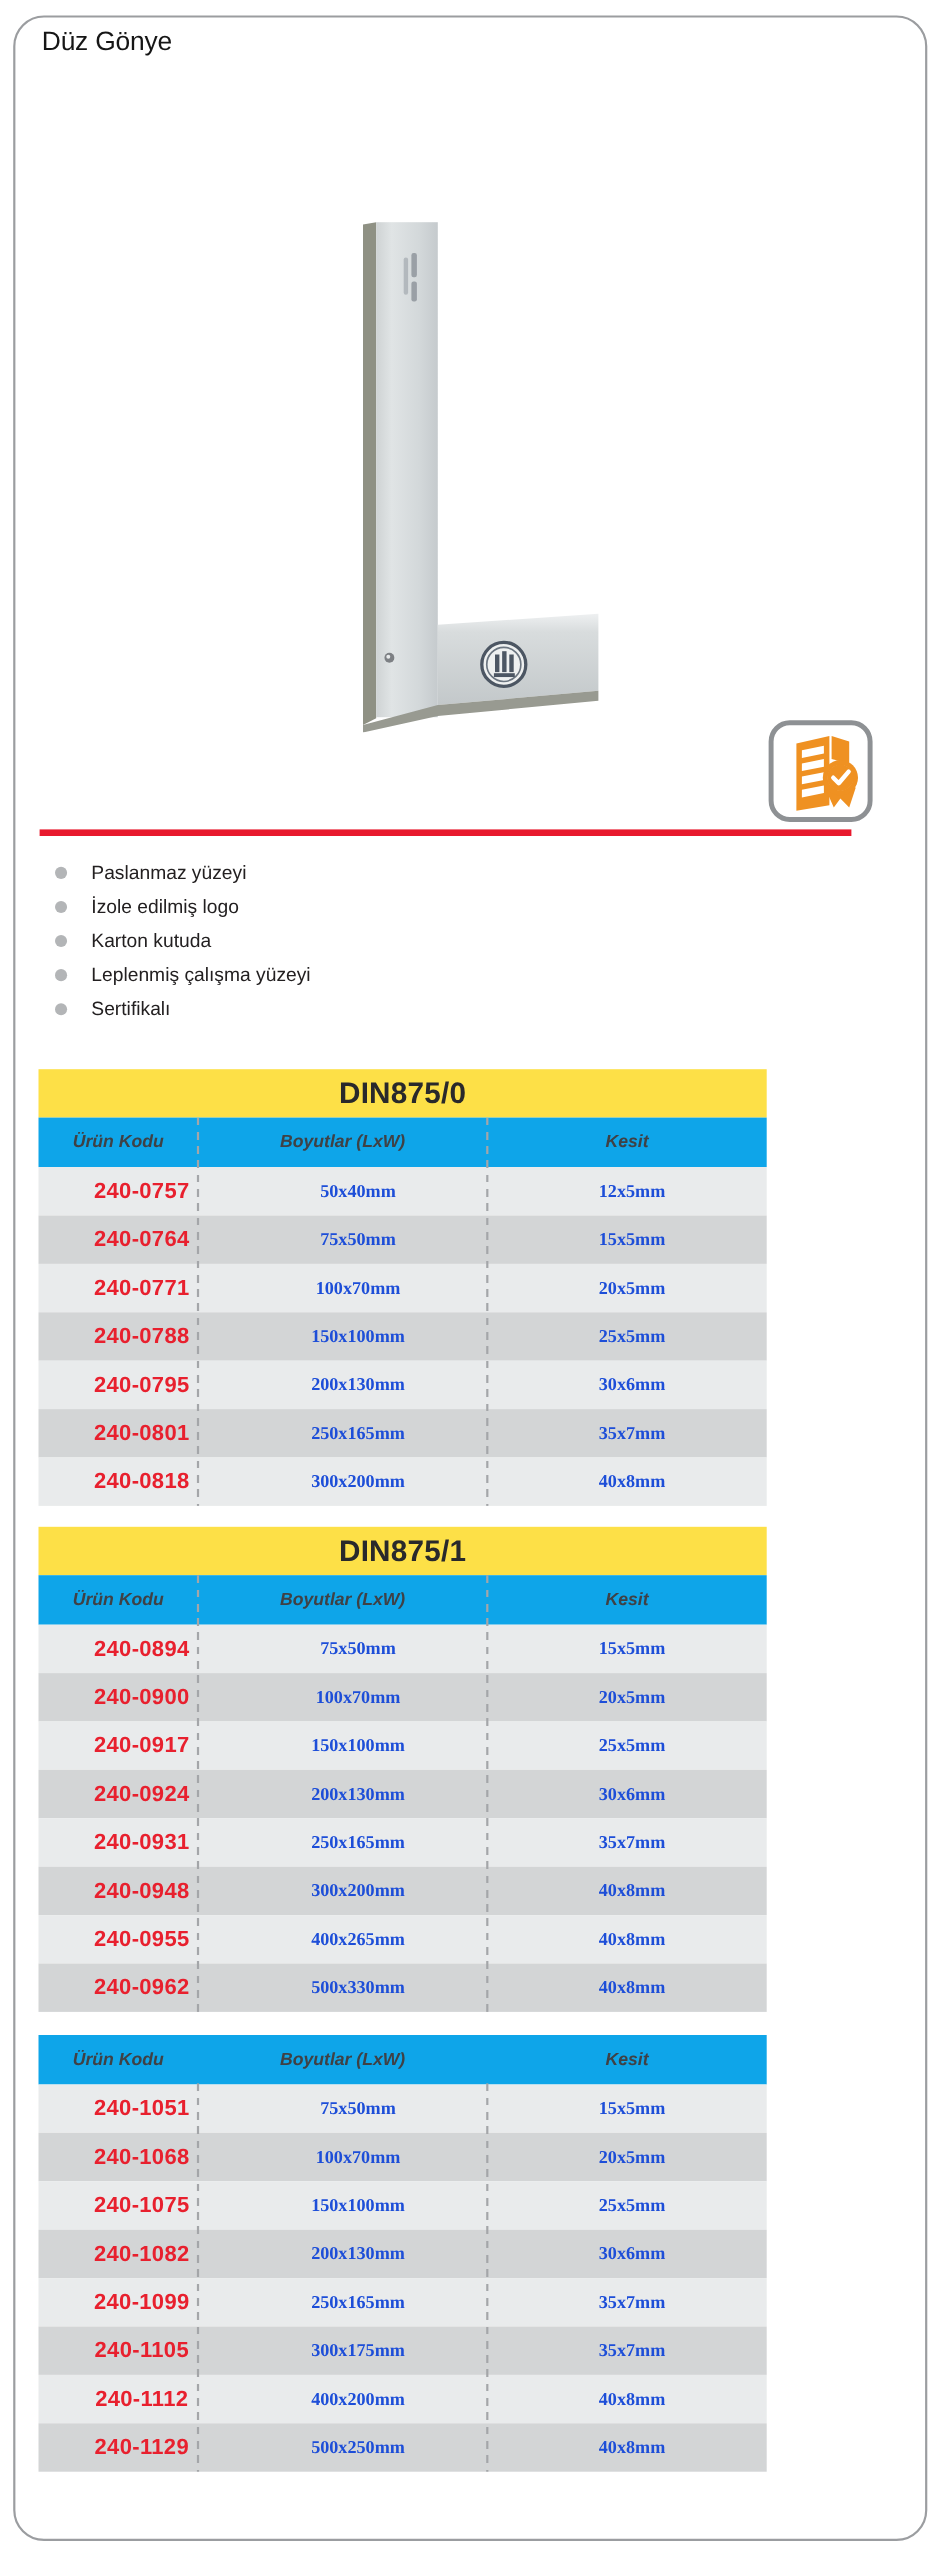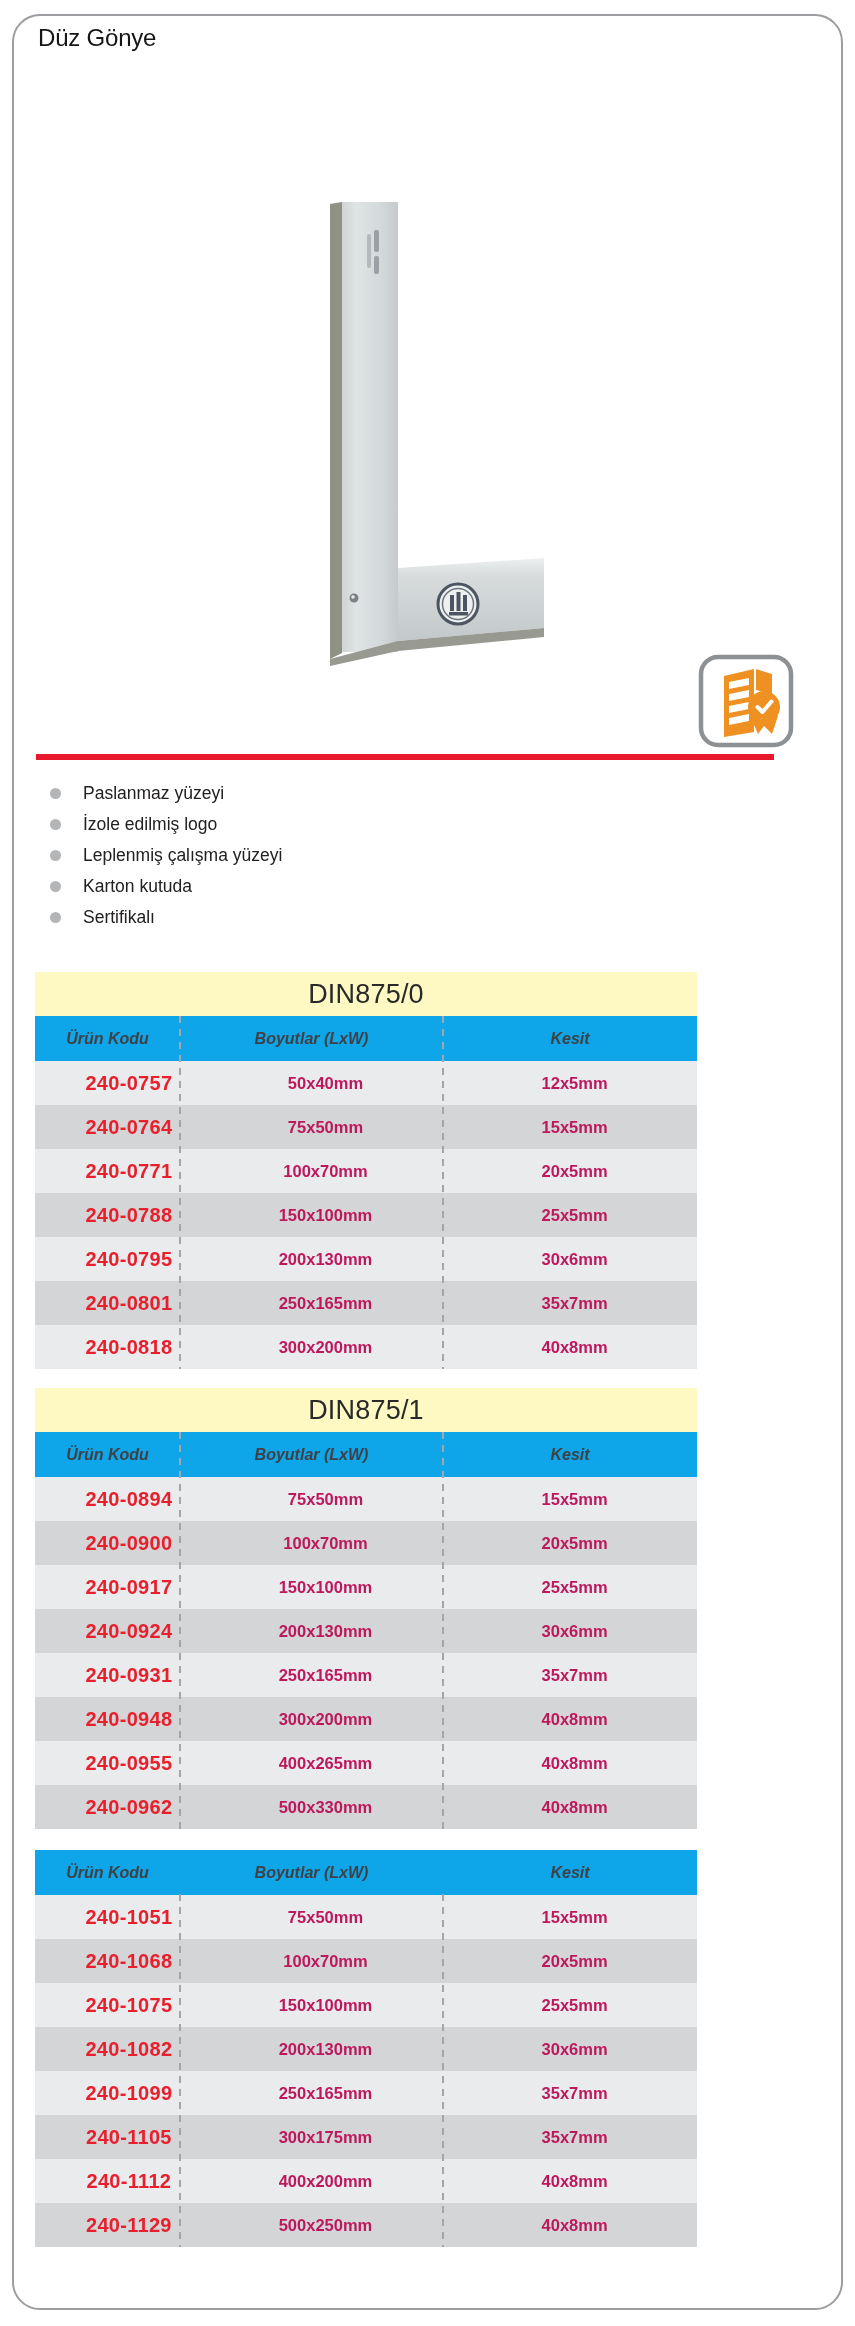--- a/index.html
+++ b/index.html
@@ -27,36 +27,36 @@
   .features li{display:flex;align-items:center;height:31px;}
   .bullet-dot{width:11px;height:11px;border-radius:50%;background:#b3b5b7;margin-right:22px;flex:0 0 auto;}
   .feature-text{font-size:17.5px;color:#232021;}
   
   .tables{position:absolute;left:35px;top:0;width:662px;}
   .table-block{position:absolute;left:0;width:662px;}
   .table-block:nth-of-type(1){top:972px;}
   .table-block:nth-of-type(2){top:1388px;}
   .table-block:nth-of-type(3){top:1850px;}
   .t-title{
-    height:44px;background:#fef9c3;display:flex;align-items:center;justify-content:center;
-    font-size:27px;font-weight:400;color:#29292b;letter-spacing:0.2px;
+    height:44px;background:#fde047;display:flex;align-items:center;justify-content:center;
+    font-size:27px;font-weight:700;color:#29292b;letter-spacing:0.2px;
   }
   .t-cols{
     height:45px;background:#0ea5e9;display:flex;align-items:center;
   }
   .t-cols .cell{font-size:16px;font-style:italic;font-weight:600;color:#3f4145;}
   .t-body .row{height:44px;display:flex;align-items:center;padding-left:24px;}
   .t-body .row:nth-child(odd){background:#e9ebec;}
   .t-body .row:nth-child(even){background:#d3d5d6;}
   .cell{display:flex;align-items:center;justify-content:center;text-align:center;}
   .c0{width:145px;}
   .c1{width:263px;}
   .c2{width:254px;}
   .code{font-size:20px;font-weight:bold;color:#e8202e;letter-spacing:0.3px;}
-  .val{font-size:16.5px;font-weight:bold;color:#be185d;}
+  .val{font-size:16.5px;font-weight:bold;color:#1d4ed8;font-family:Liberation Serif, serif;}
   .vsep{
     position:absolute;top:44px;bottom:0;width:2px;
     background:repeating-linear-gradient(to bottom,#a4a6a9 0 7px,transparent 7px 13px);
   }
   .vsep.s1{left:144px;}
   .vsep.s2{left:407px;}
 </style>
 </head>
 <body>
 
@@ -143,26 +143,26 @@
     <span class="feature-text">Paslanmaz yüzeyi</span>
   </li>
 
   <li>
     <span class="bullet-dot"></span>
     <span class="feature-text">İzole edilmiş logo</span>
   </li>
 
   <li>
     <span class="bullet-dot"></span>
+    <span class="feature-text">Karton kutuda</span>
+  </li>
+
+  <li>
+    <span class="bullet-dot"></span>
     <span class="feature-text">Leplenmiş çalışma yüzeyi</span>
-  </li>
-
-  <li>
-    <span class="bullet-dot"></span>
-    <span class="feature-text">Karton kutuda</span>
   </li>
 
   <li>
     <span class="bullet-dot"></span>
     <span class="feature-text">Sertifikalı</span>
   </li>
 </ul>
 
 <div class="tables">
   <div class="table-block">

